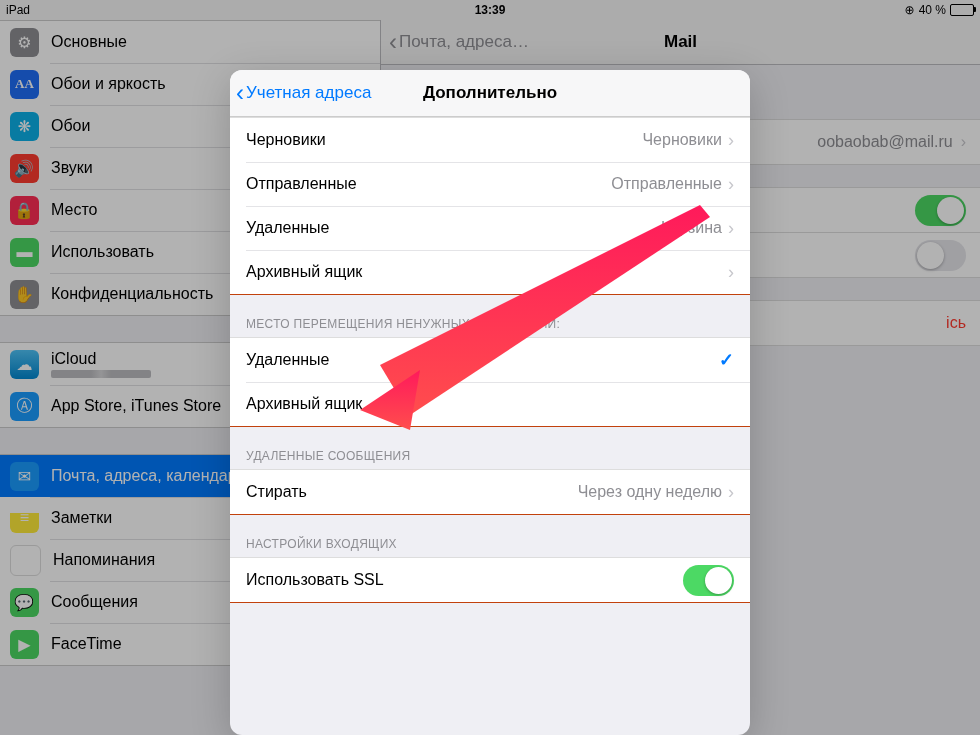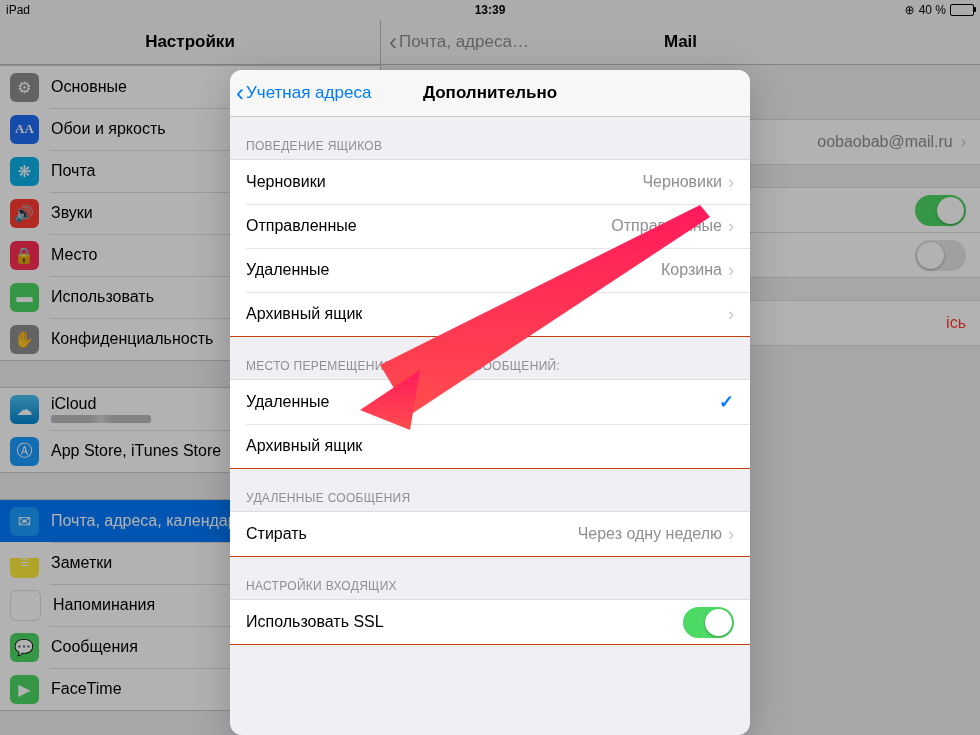--- a/index.html
+++ b/index.html
@@ -83,41 +83,38 @@
     <span class="status-right">
       <span>⊕</span>
       <span>40 %</span>
       <span class="battery"><span class="fill" style="width:40%"></span></span>
     </span>
   </div>
 
   <div class="pane-wrap">
 
     <div class="sidebar">
-      <div class="hdr">
-        <span class="hdr-title">Настройки</span>
-      </div>
       <div id="sidebar-list">
           <div class="s-group">
             <div class="s-item">
               <div class="s-icon bg-gray">⚙</div>
               <div>
                 <div class="s-label">Основные</div>
               </div>
             </div>
             <div class="s-item">
               <div class="s-icon bg-blue" style="font-size: 13px; font-weight: 600; font-family: Liberation Serif, serif;">AA</div>
               <div>
                 <div class="s-label">Обои и яркость</div>
               </div>
             </div>
             <div class="s-item">
               <div class="s-icon bg-cyan">❋</div>
               <div>
-                <div class="s-label">Почта</div>
+                <div class="s-label">Обои</div>
               </div>
             </div>
             <div class="s-item">
               <div class="s-icon bg-red">🔊</div>
               <div>
                 <div class="s-label">Звуки</div>
               </div>
             </div>
             <div class="s-item">
               <div class="s-icon bg-redlock">🔒</div>
@@ -223,21 +220,20 @@
 
   <div class="modal">
     <div class="m-hdr">
       <div class="m-back">
         <span class="chev-left">‹</span>
         <span>Учетная адреса</span>
       </div>
       <span class="title">Дополнительно</span>
     </div>
 
-    <div class="m-section-h">Поведение ящиков</div>
     <div class="m-group" id="mailbox-group">
         <div class="m-row">
           <span class="label">Черновики</span>
           <span class="value">
             <span>Черновики</span>
             <span class="chev">›</span>
           </span>
         </div>
         <div class="m-row">
           <span class="label">Отправленные</span>

